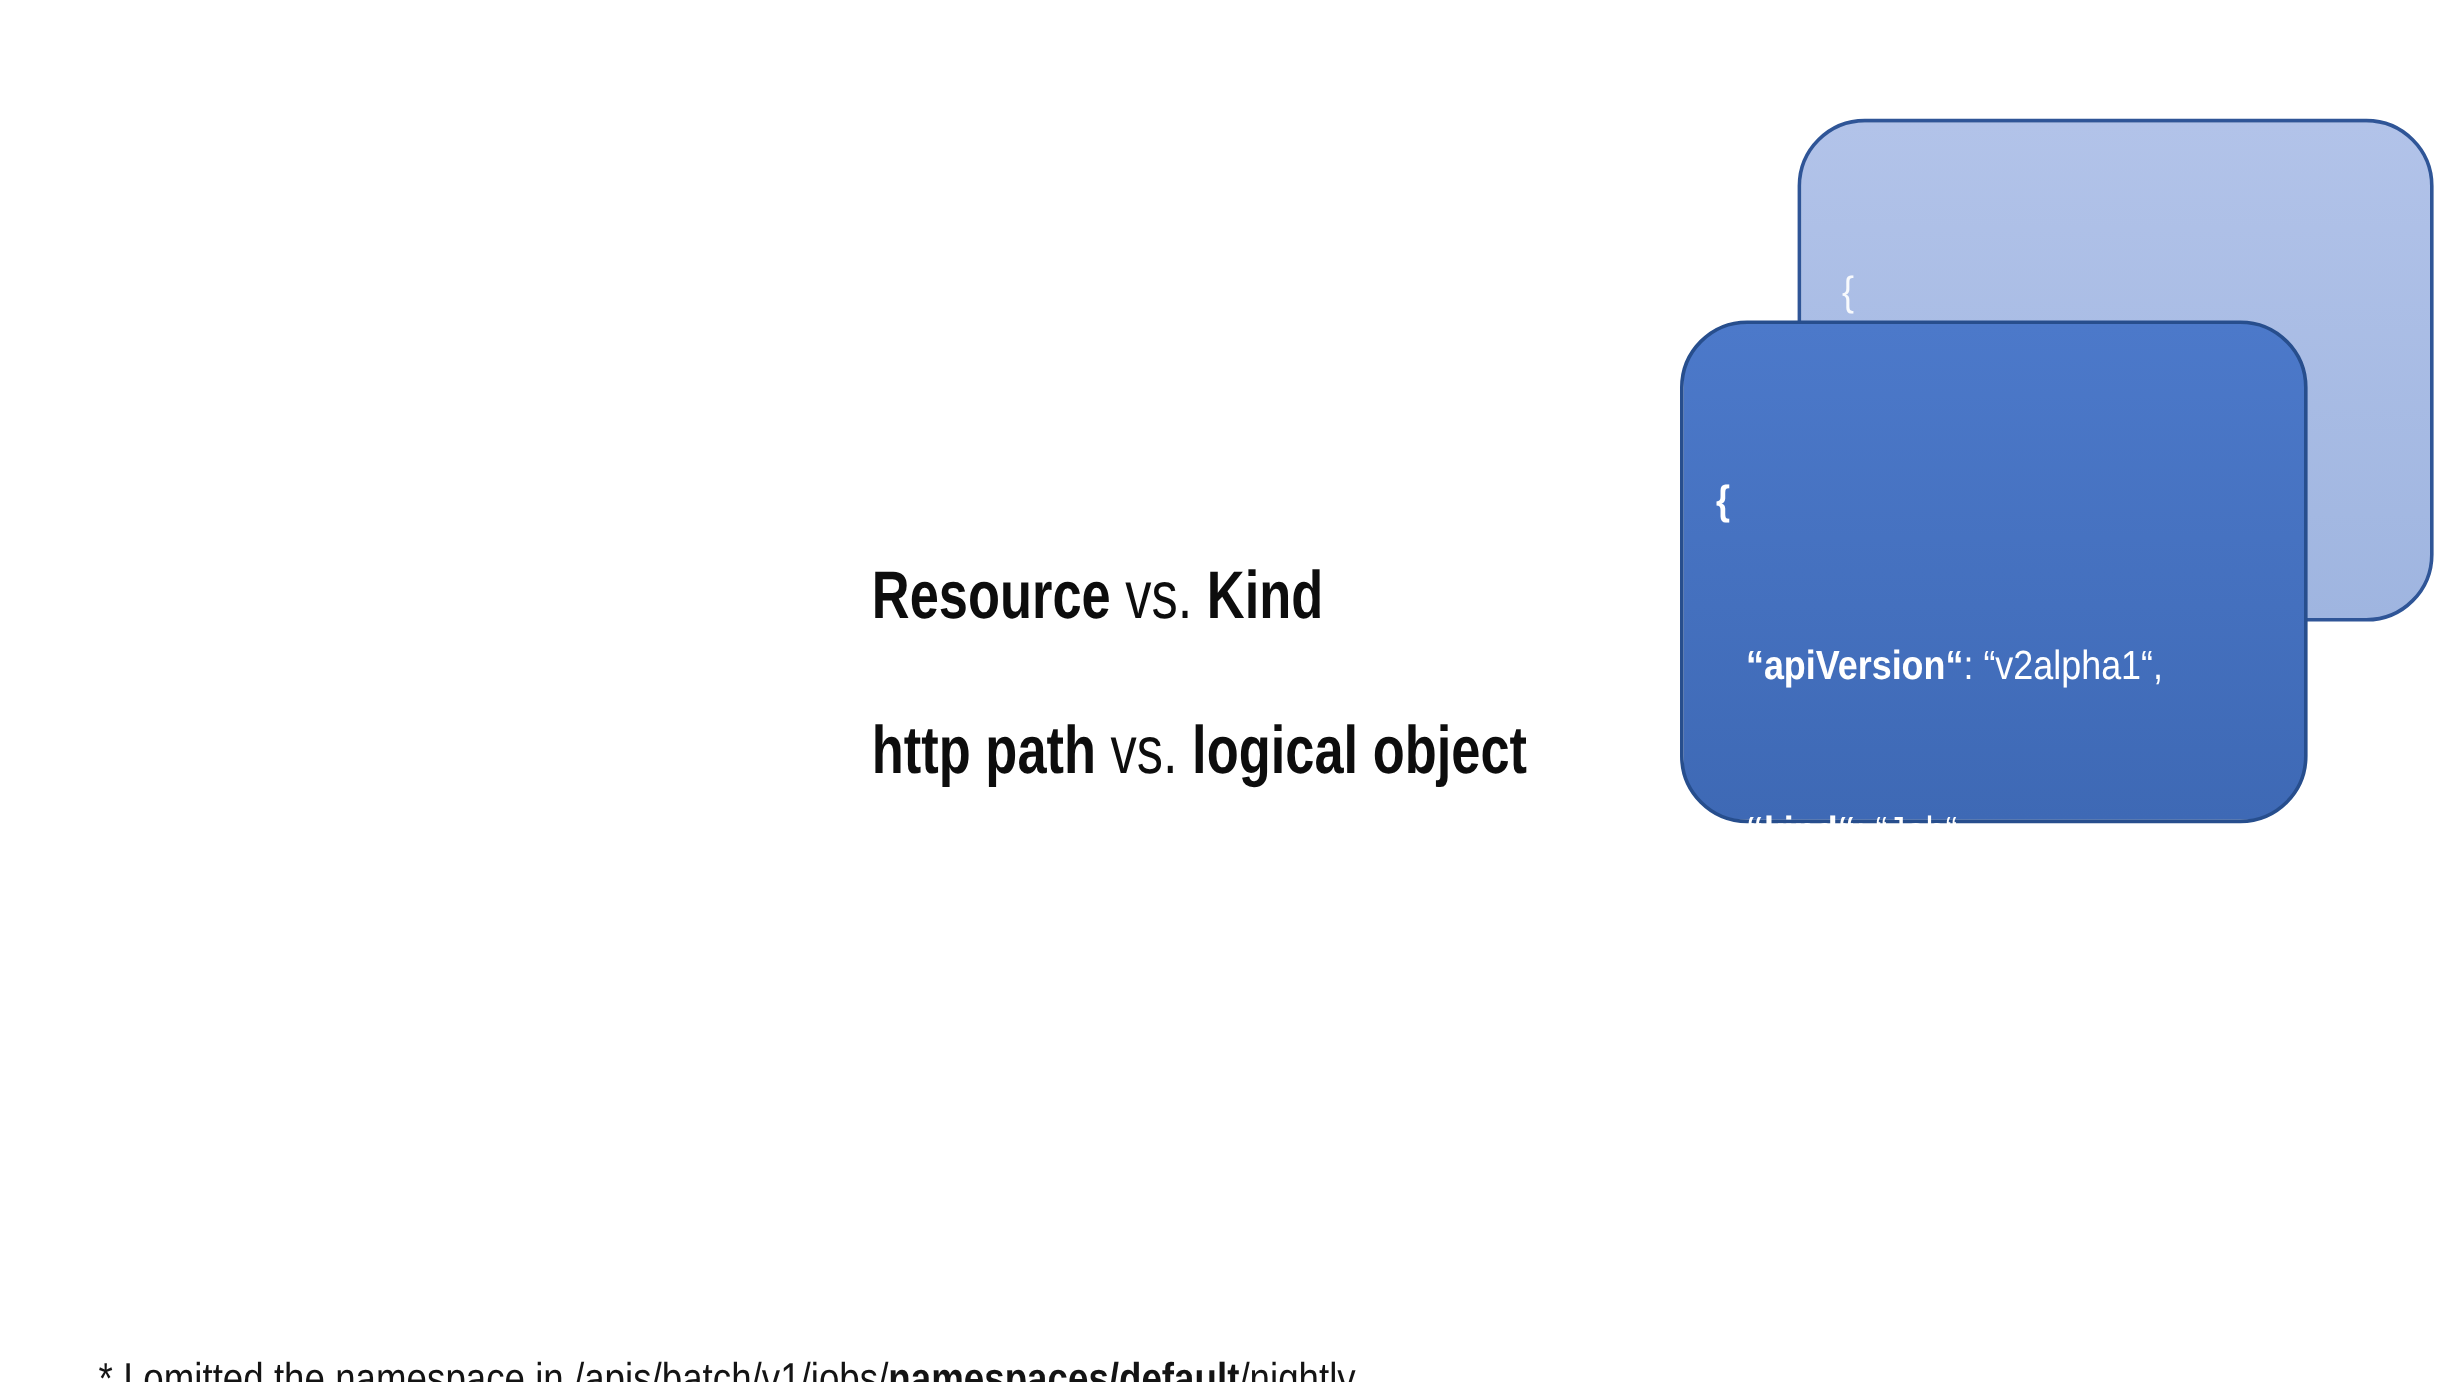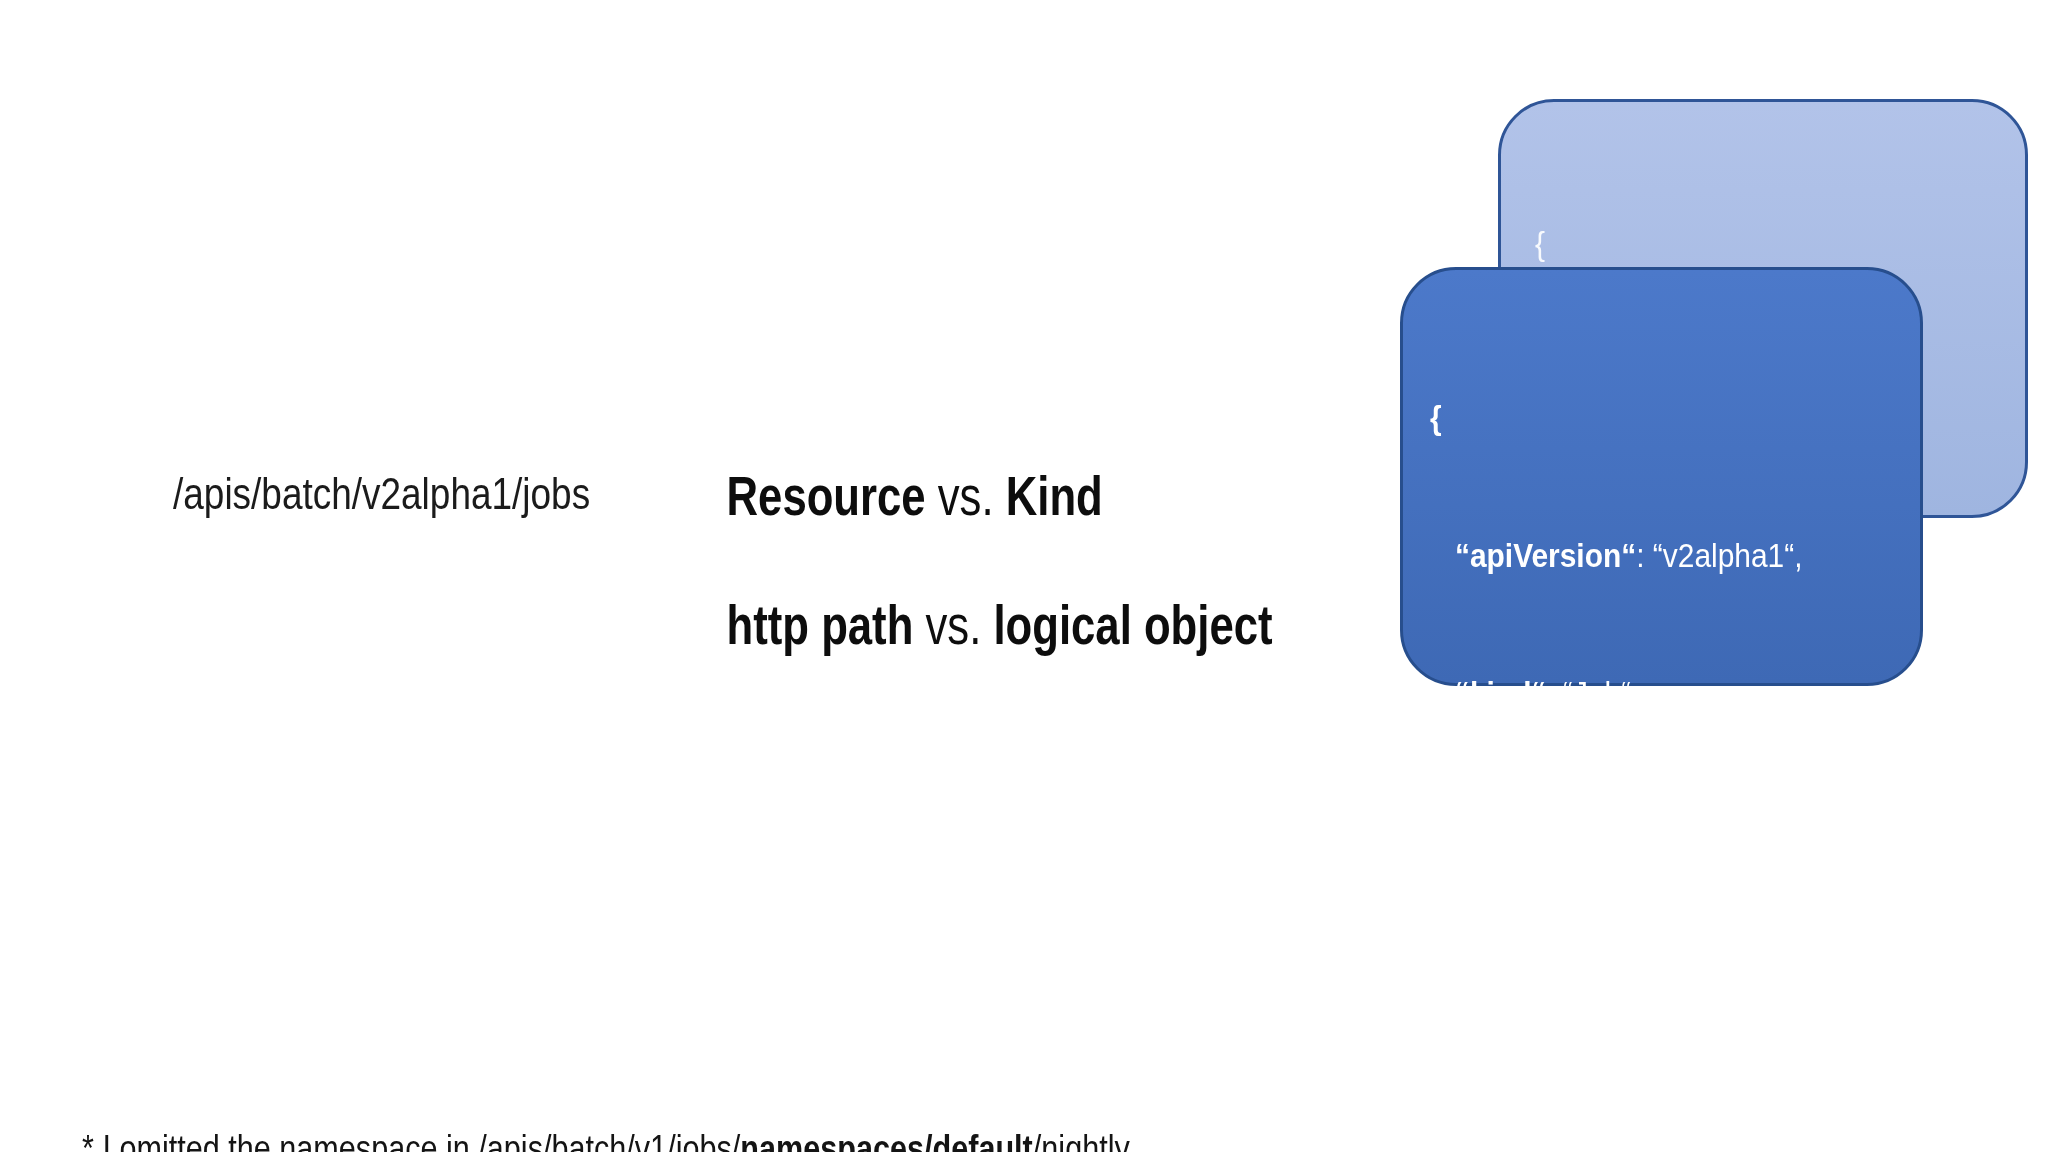--- a/index.html
+++ b/index.html
@@ -46,23 +46,20 @@
   }
   .code .b{font-weight:700;}
   .code-status{margin:26px 0 0 34px;color:#f8fafd;}
   .code-job{margin:32px 0 0 27px;color:#ffffff;}
 </style>
 </head>
 <body>
 
 <div class="slide">
 
-  <div class="abs path-label">
-    <span class="cx84" style="display:inline-block">/apis/batch/v2alpha1/jobs</span>
-  </div>
 
   <div class="abs heading h1 cx78">
     <span class="b">Resource</span><span> vs. </span><span class="b">Kind</span>
   </div>
 
   <div class="abs heading h2 cx78">
     <span class="b">http path</span><span> vs. </span><span class="b">logical object</span>
   </div>
 
   <div class="abs footnote">

